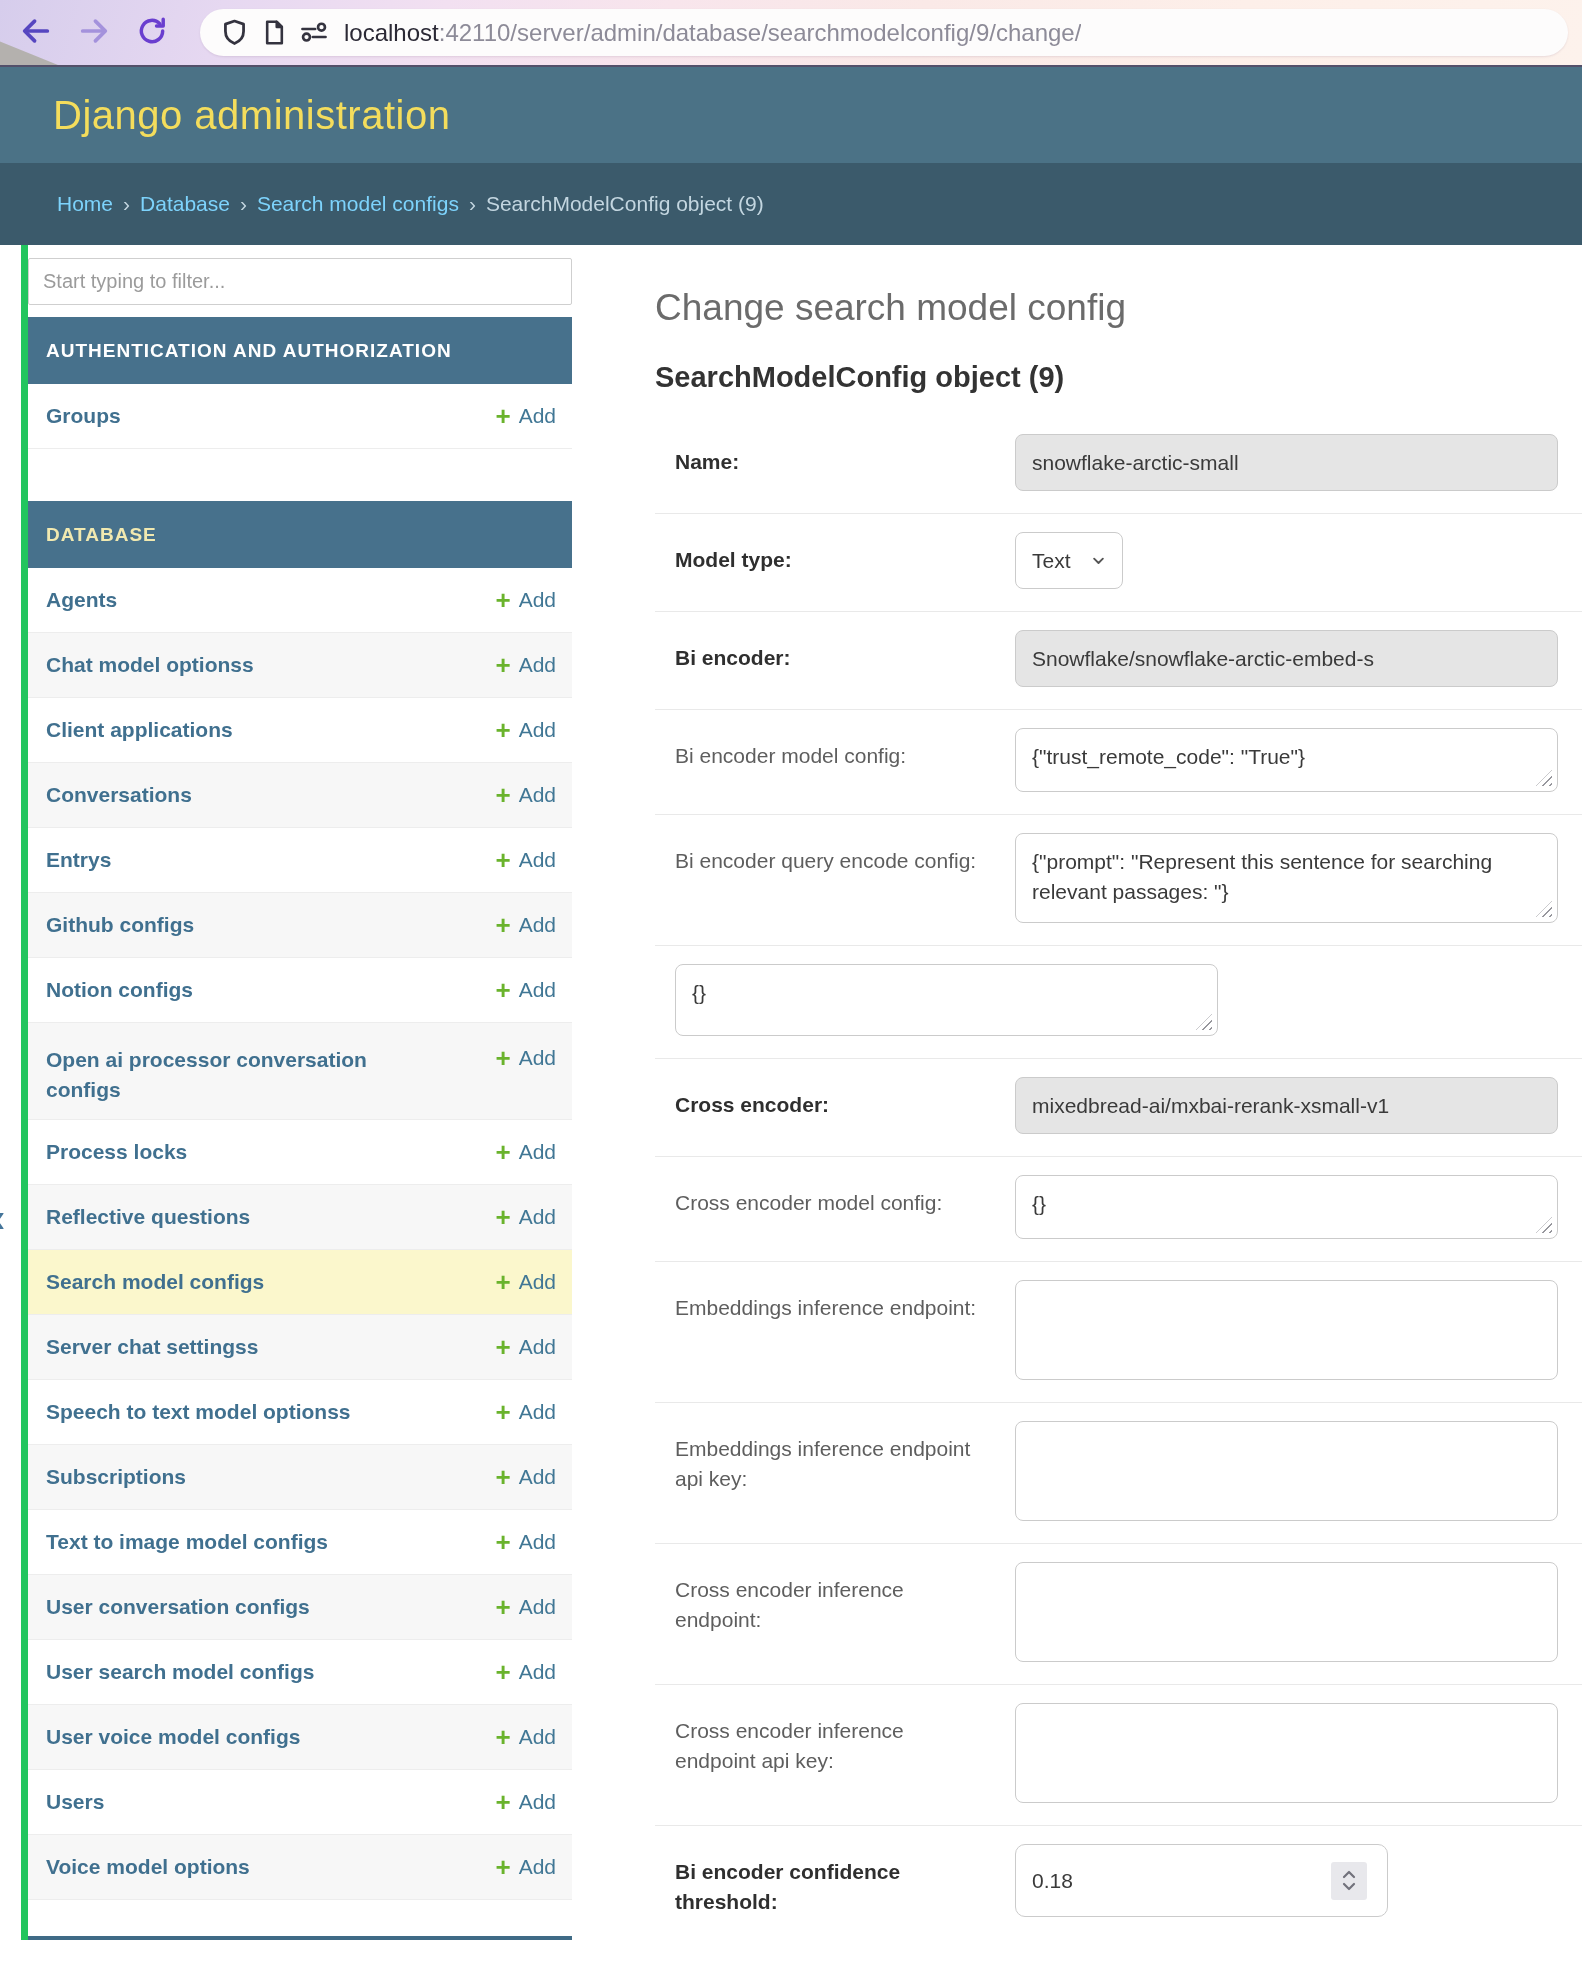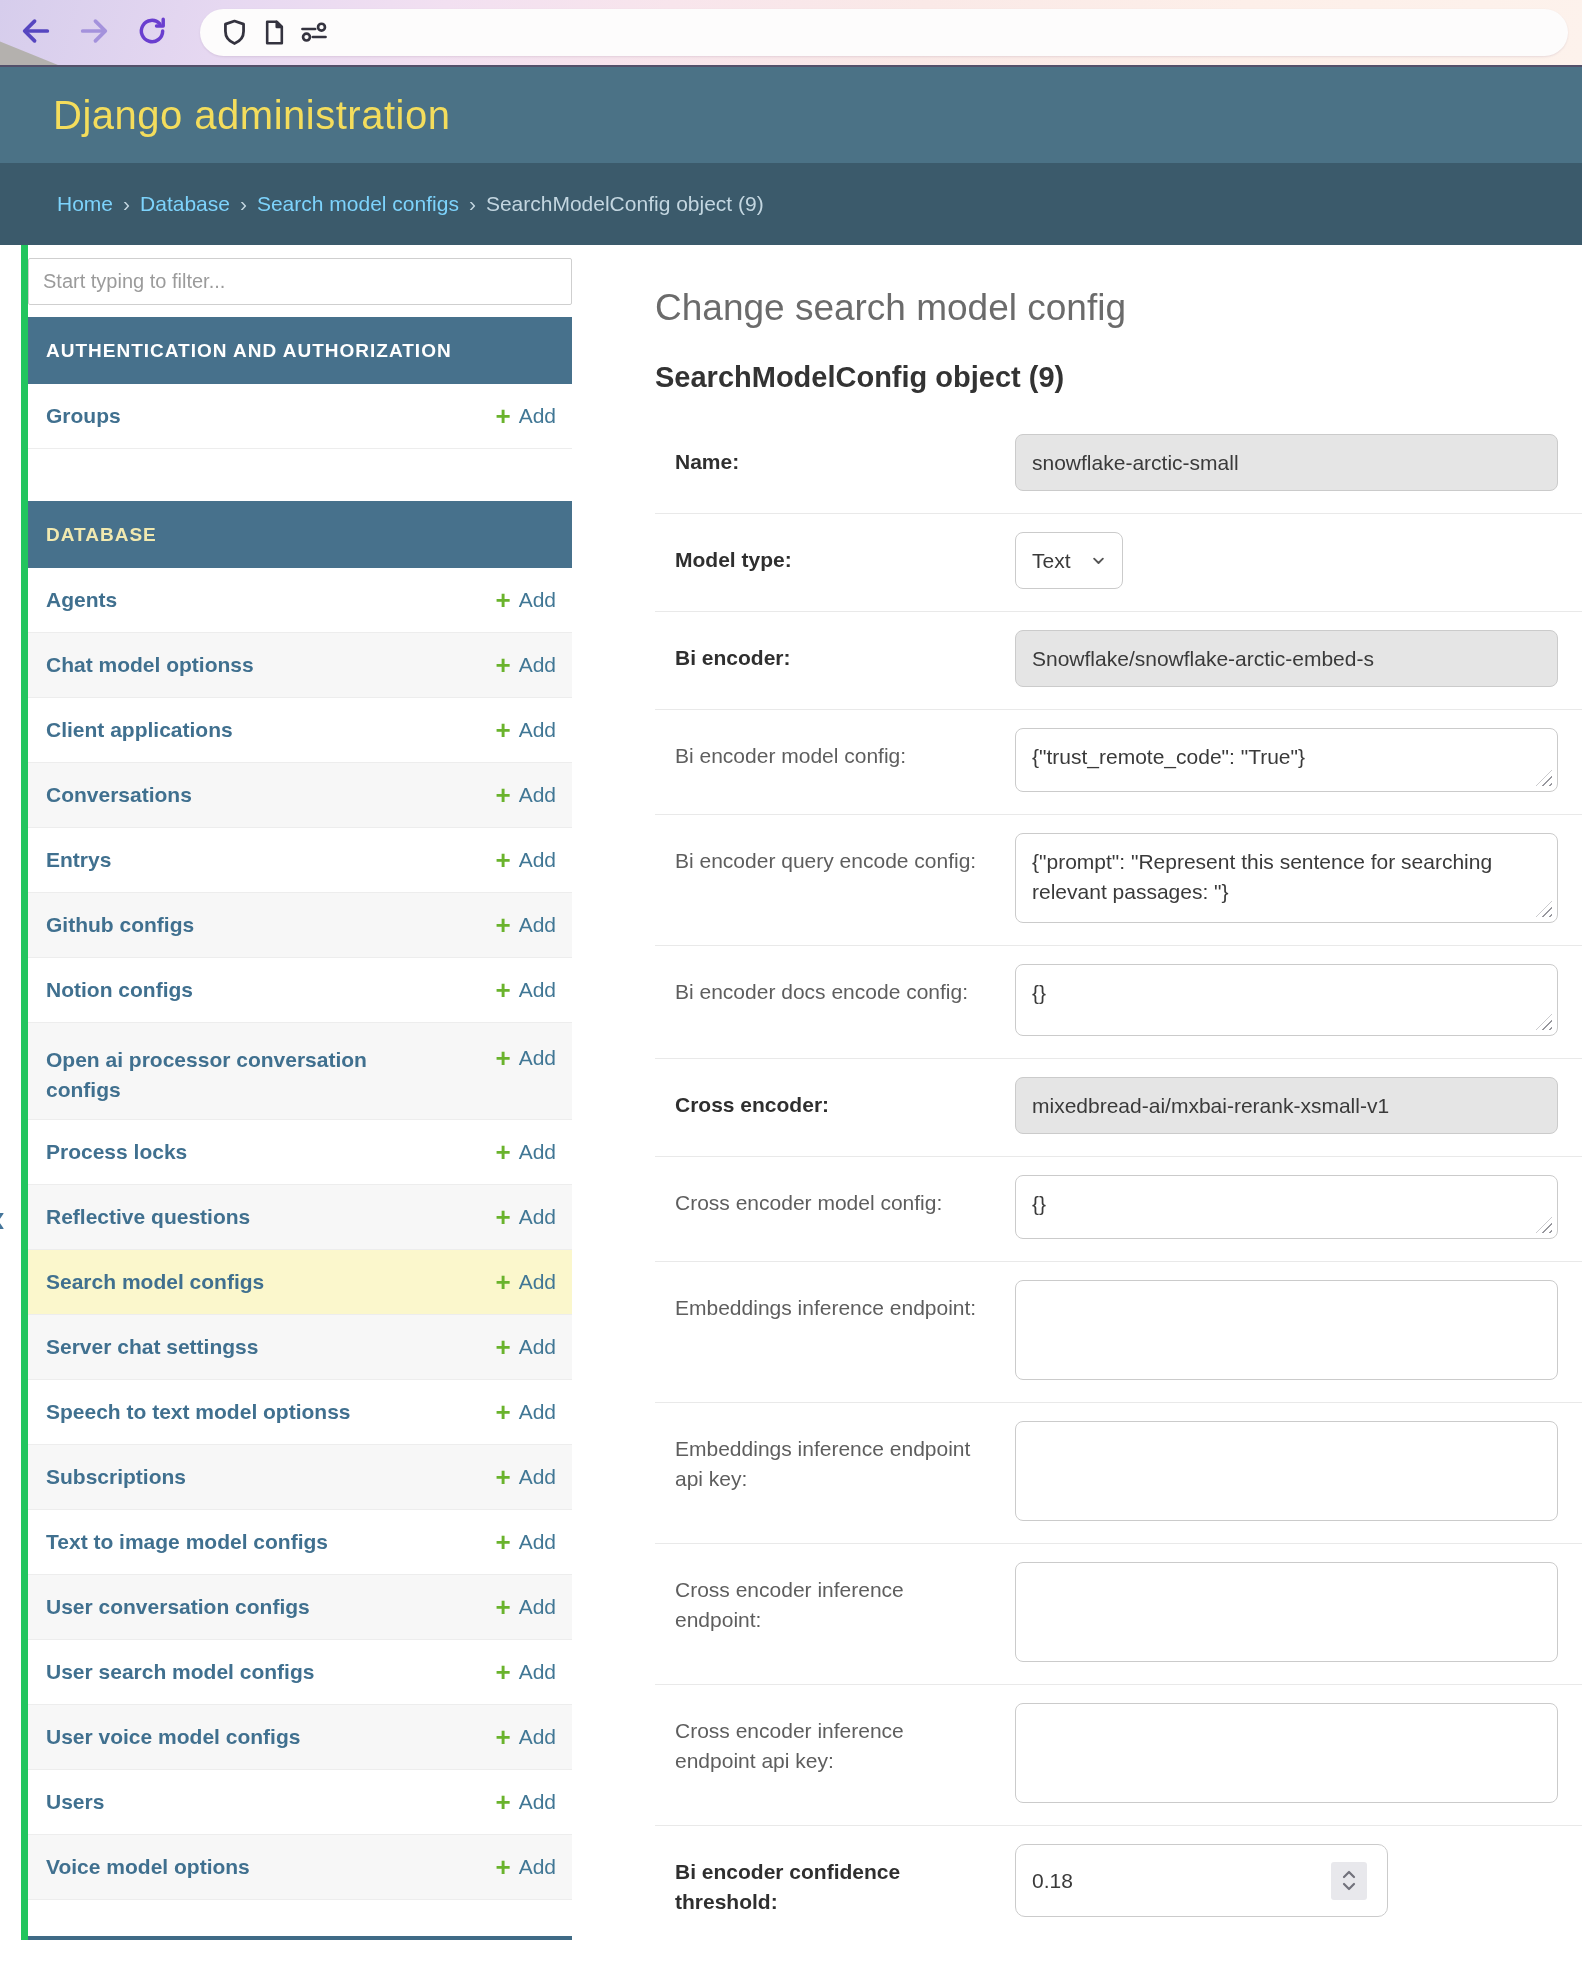--- a/index.html
+++ b/index.html
@@ -137,20 +137,21 @@
         </svg>
     </span>
     <span class="url-icon">
       <svg width="30" height="26" viewBox="0 0 26 22" fill="none" stroke="#34333f" stroke-width="2.3" stroke-linecap="round">
           <path d="M3 7.5h11"></path>
           <circle cx="19.5" cy="6" r="3"></circle>
           <path d="M12 14.5h11"></path>
           <circle cx="6.5" cy="14.5" r="3"></circle>
         </svg>
     </span>
+    <span class="url-text"><span class="url-host">localhost</span><span class="url-rest">:42110/server/admin/database/searchmodelconfig/9/change/</span></span>
   </div>
 </div>
 
 <div class="site-header">
   <div class="brand">Django administration</div>
 </div>
 
 <div class="breadcrumbs" id="breadcrumbs">
     <a>Home</a>
     <span class="crumb-sep">›</span>
@@ -355,21 +356,20 @@
             <div class="textarea" style="min-height: 64px;"><span>{"trust_remote_code": "True"}</span><span class="resize-handle"></span></div>
           </div>
   </div>
         <div class="form-row">
     <div class="field-label">Bi encoder query encode config:</div>
     <div class="field-box">
             <div class="textarea" style="min-height: 90px;"><span>{"prompt": "Represent this sentence for searching relevant passages: "}</span><span class="resize-handle"></span></div>
           </div>
   </div>
         <div class="form-row">
-    <div class="field-label">Bi encoder docs encode config:</div>
     <div class="field-box">
             <div class="textarea" style="min-height: 72px;"><span>{}</span><span class="resize-handle"></span></div>
           </div>
   </div>
         <div class="form-row">
     <div class="field-label required">Cross encoder:</div>
     <div class="field-box">
             <div class="text-input">mixedbread-ai/mxbai-rerank-xsmall-v1</div>
           </div>
   </div>

